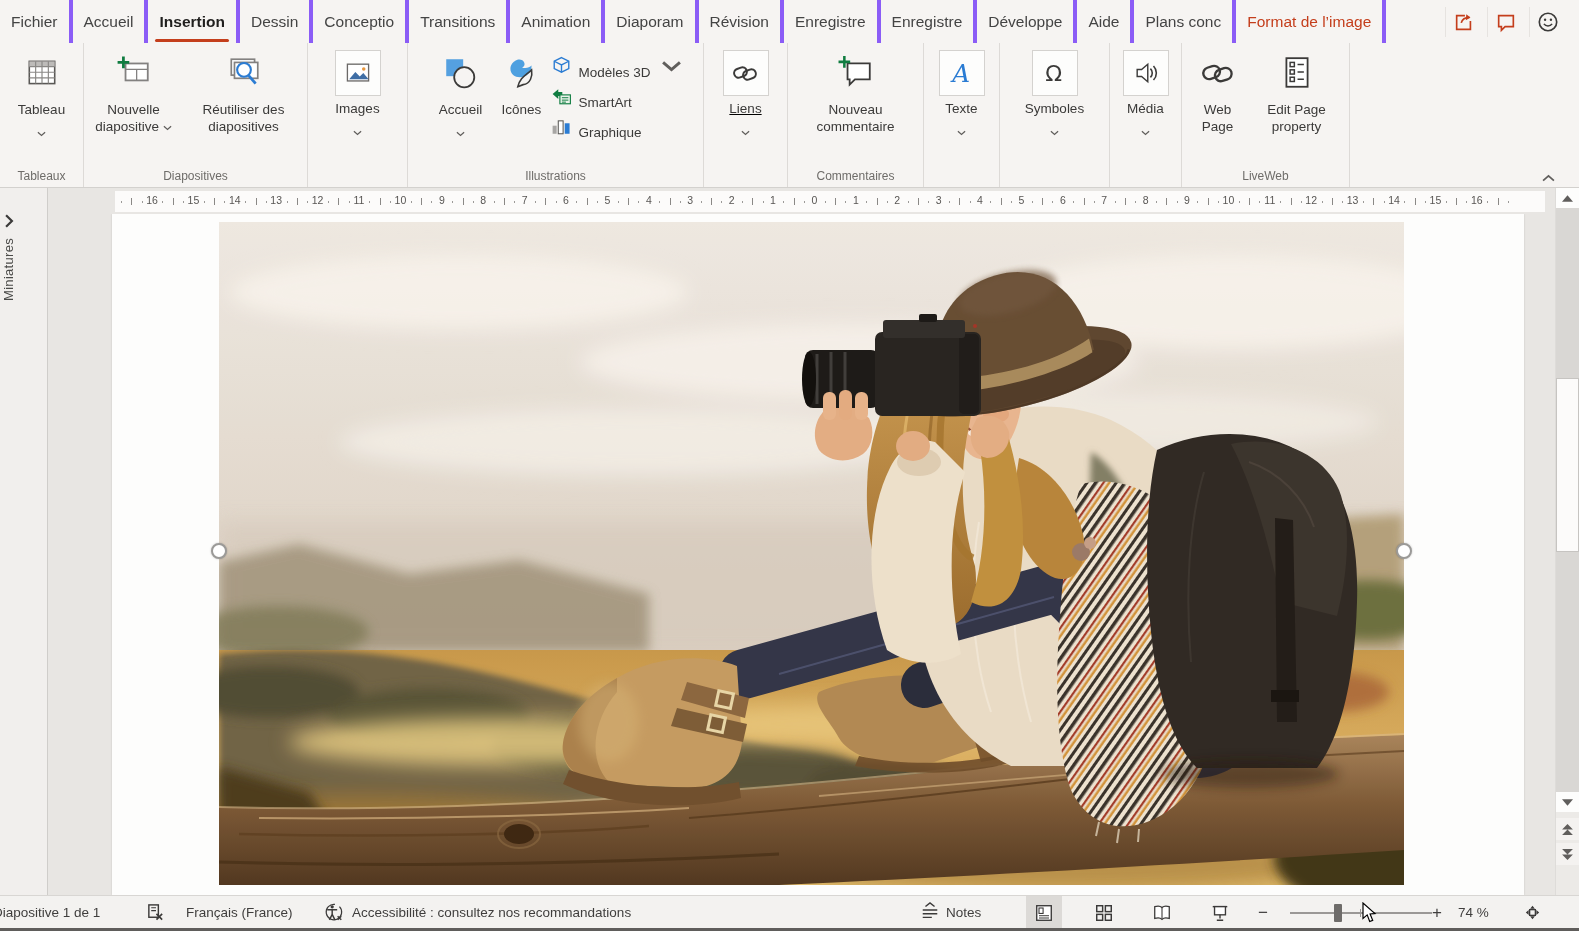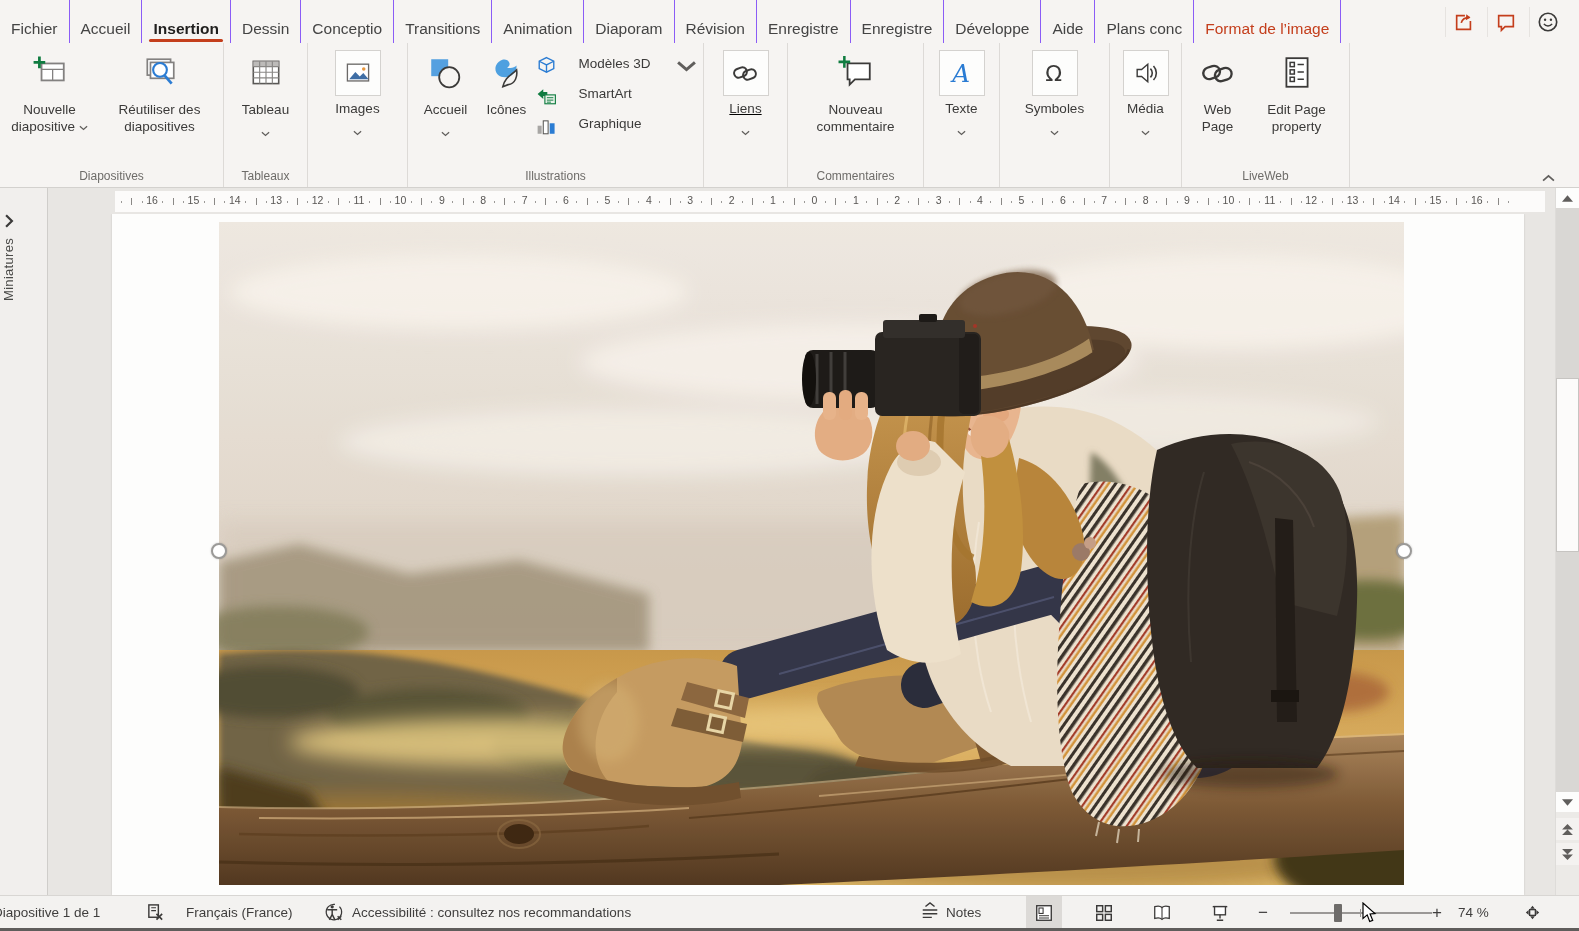--- a/index.html
+++ b/index.html
@@ -2,41 +2,41 @@
 <html><head>
 <meta charset="utf-8">
 <style>
   *{box-sizing:border-box;margin:0;padding:0}
   html,body{width:1579px;height:931px;overflow:hidden;background:#e8e6e3;
     font-family:"Liberation Sans","DejaVu Sans",sans-serif;-webkit-font-smoothing:antialiased}
   #app{position:relative;width:1579px;height:931px;background:#e8e6e3;overflow:hidden}
 
   
   #tabrow{position:absolute;left:0;top:0;width:1579px;height:43px;background:#f6f4f2;display:flex;align-items:stretch}
-  .tab{padding:8px 11px;line-height:42px;font-size:15.5px;color:#444;border-right:1px solid #8b5cf6;position:relative;white-space:nowrap;overflow:hidden;cursor:default}
+  .tab{padding:1px 11px;line-height:42px;font-size:15.5px;color:#444;border-right:4px solid #8b5cf6;position:relative;white-space:nowrap;overflow:hidden;cursor:default}
   .tab.active{color:#201f1e;font-weight:700}
   .tab.active::after{content:'';position:absolute;left:7px;right:7px;bottom:1px;height:3px;background:#c43e1c;border-radius:2px}
   .tab.contextual{color:#c43e1c}
   #tab-actions{margin-left:auto;display:flex;align-items:center;gap:6px;padding-right:14px}
   .tbicon{width:36px;height:30px;display:flex;align-items:center;justify-content:center;border-left:1px solid #e6e3e0}
   .tbicon svg{width:22px;height:22px}
 
   
   #ribbon{position:absolute;left:0;top:43px;width:1579px;height:145px;background:#f6f4f2;border-bottom:1px solid #d3d1ce;white-space:nowrap}
   .rb-group{display:inline-block;vertical-align:top;height:144px;position:relative;border-right:1px solid #dddad7;padding-top:5px;text-align:center}
   .rb-btns{display:flex;align-items:flex-start;justify-content:center;height:118px}
   .bb{display:flex;flex-direction:column;align-items:center;padding-top:1px;cursor:default}
   .bb-iconbox{height:48px;display:flex;align-items:center;justify-content:center}
   .bb-iconbox.boxed{width:46px;height:46px;background:#fdfdfc;border:1px solid #d4d2cf;margin-top:1px}
   .bb-iconbox svg{width:36px;height:36px}
   .bb-iconbox.boxed svg{width:30px;height:30px}
   .bb-label{font-size:13.5px;line-height:16.5px;color:#3b3a39;margin-top:5px;white-space:normal}
   .bb-dd{margin-top:4px;height:6px}
   .stack{display:flex;flex-direction:column;align-items:flex-start;justify-content:flex-start;padding-top:8px;gap:6px}
-  .srow{display:flex;align-items:flex-start;gap:21px;font-size:13.5px;color:#3b3a39;height:24px;cursor:default}
+  .srow{display:flex;align-items:flex-end;gap:6px;font-size:13.5px;color:#3b3a39;height:24px;cursor:default}
   .srow svg{width:21px;height:21px}
   .rb-footer{position:absolute;left:0;right:0;bottom:4px;font-size:12px;color:#6e6c69;text-align:center}
   #rb-collapse{position:absolute;right:22px;bottom:8px;cursor:default}
 
   
   #rulerrow{position:absolute;left:0;top:188px;width:1579px;height:26px;background:#e8e6e3}
   #hruler{position:absolute;left:115px;top:3px;width:1430px;height:21px;background:#fcfbfa;overflow:hidden}
   .hr-num{position:absolute;top:3px;font-size:10.5px;color:#575553;transform:translateX(-50%)}
   .hr-tick{position:absolute;top:7px;width:1px;height:7px;background:#8a8886}
   .hr-dot{position:absolute;top:10px;width:1px;height:2px;background:#9c9a98}
@@ -117,21 +117,35 @@
           <svg viewBox="0 0 24 24">
             <circle cx="12" cy="12" r="9.5" fill="none" stroke="#3b3a39" stroke-width="1.8"></circle>
             <circle cx="8.8" cy="9.5" r="1.3" fill="#3b3a39"></circle>
             <circle cx="15.2" cy="9.5" r="1.3" fill="#3b3a39"></circle>
             <path d="M7.5 14a5.5 5.5 0 009 0" fill="none" stroke="#3b3a39" stroke-width="1.6"></path>
           </svg>
         </span>
       </div>
 </div>
 
-<div id="ribbon"><div class="rb-group" style="width: 224px;"><div class="rb-btns">
+<div id="ribbon"><div class="rb-group" style="width: 84px;"><div class="rb-btns">
+          <div class="bb" style="width: 72px;">
+            <span class="bb-iconbox">
+              <svg viewBox="0 0 34 34">
+                <rect x="5" y="6" width="24" height="21" fill="#fff" stroke="#5a5856" stroke-width="1.5"></rect>
+                <rect x="5" y="6" width="24" height="5" fill="#bdbbb9"></rect>
+                <path d="M5 11h24M5 16.3h24M5 21.6h24M11 6v21M17 6v21M23 6v21" stroke="#8a8886" stroke-width="1.1" fill="none"></path>
+              </svg>
+            </span>
+            <span class="bb-label">Tableau</span>
+            <span class="bb-dd"><svg viewBox="0 0 10 6" width="9" height="6">
+                <path d="M1 1l4 3.5L9 1" fill="none" stroke="#605e5c" stroke-width="1.4"></path>
+              </svg></span>
+          </div>
+        </div><div class="rb-footer">Tableaux</div></div><div class="rb-group" style="width: 224px;"><div class="rb-btns">
           <div class="bb" style="width: 96px;">
             <span class="bb-iconbox">
               <svg viewBox="0 0 34 34">
                 <rect x="9" y="8" width="21" height="16" fill="#fff" stroke="#838180" stroke-width="1.7"></rect>
                 <path d="M9 13.5h21M19.5 13.5V24" stroke="#838180" stroke-width="1.2" fill="none"></path>
                 <path d="M7 1.5v11M1.5 7h11" stroke="#107c41" stroke-width="2.6"></path>
               </svg>
             </span>
             <span class="bb-label">Nouvelle diapositive <span><svg viewBox="0 0 10 6" width="9" height="6">
                   <path d="M1 1l4 3.5L9 1" fill="none" stroke="#605e5c" stroke-width="1.4"></path>
@@ -141,35 +155,21 @@
             <span class="bb-iconbox">
               <svg viewBox="0 0 34 34">
                 <rect x="5" y="4" width="22" height="15" fill="#fff" stroke="#838180" stroke-width="1.6"></rect>
                 <rect x="8" y="7" width="22" height="15" fill="#fff" stroke="#838180" stroke-width="1.6"></rect>
                 <circle cx="17" cy="14" r="6.5" fill="none" stroke="#2b7cd3" stroke-width="2"></circle>
                 <path d="M21.5 19.5L28 27" stroke="#2b7cd3" stroke-width="2.6"></path>
               </svg>
             </span>
             <span class="bb-label">Réutiliser des diapositives</span>
           </div>
-        </div><div class="rb-footer">Diapositives</div></div><div class="rb-group" style="width: 84px;"><div class="rb-btns">
-          <div class="bb" style="width: 72px;">
-            <span class="bb-iconbox">
-              <svg viewBox="0 0 34 34">
-                <rect x="5" y="6" width="24" height="21" fill="#fff" stroke="#5a5856" stroke-width="1.5"></rect>
-                <rect x="5" y="6" width="24" height="5" fill="#bdbbb9"></rect>
-                <path d="M5 11h24M5 16.3h24M5 21.6h24M11 6v21M17 6v21M23 6v21" stroke="#8a8886" stroke-width="1.1" fill="none"></path>
-              </svg>
-            </span>
-            <span class="bb-label">Tableau</span>
-            <span class="bb-dd"><svg viewBox="0 0 10 6" width="9" height="6">
-                <path d="M1 1l4 3.5L9 1" fill="none" stroke="#605e5c" stroke-width="1.4"></path>
-              </svg></span>
-          </div>
-        </div><div class="rb-footer">Tableaux</div></div><div class="rb-group" style="width: 100px;"><div class="rb-btns">
+        </div><div class="rb-footer">Diapositives</div></div><div class="rb-group" style="width: 100px;"><div class="rb-btns">
           <div class="bb" style="width: 86px;">
             <span class="bb-iconbox boxed">
               <svg viewBox="0 0 34 34">
                 <rect x="5" y="7" width="24" height="19" fill="#fff" stroke="#6b6967" stroke-width="1.5"></rect>
                 <circle cx="23.5" cy="12.5" r="2" fill="#e8973d"></circle>
                 <path d="M7 24l7-8 5 5 4-4 6 7z" fill="#3f6ea5"></path>
               </svg>
             </span>
             <span class="bb-label">Images</span>
             <span class="bb-dd"><svg viewBox="0 0 10 6" width="9" height="6">

